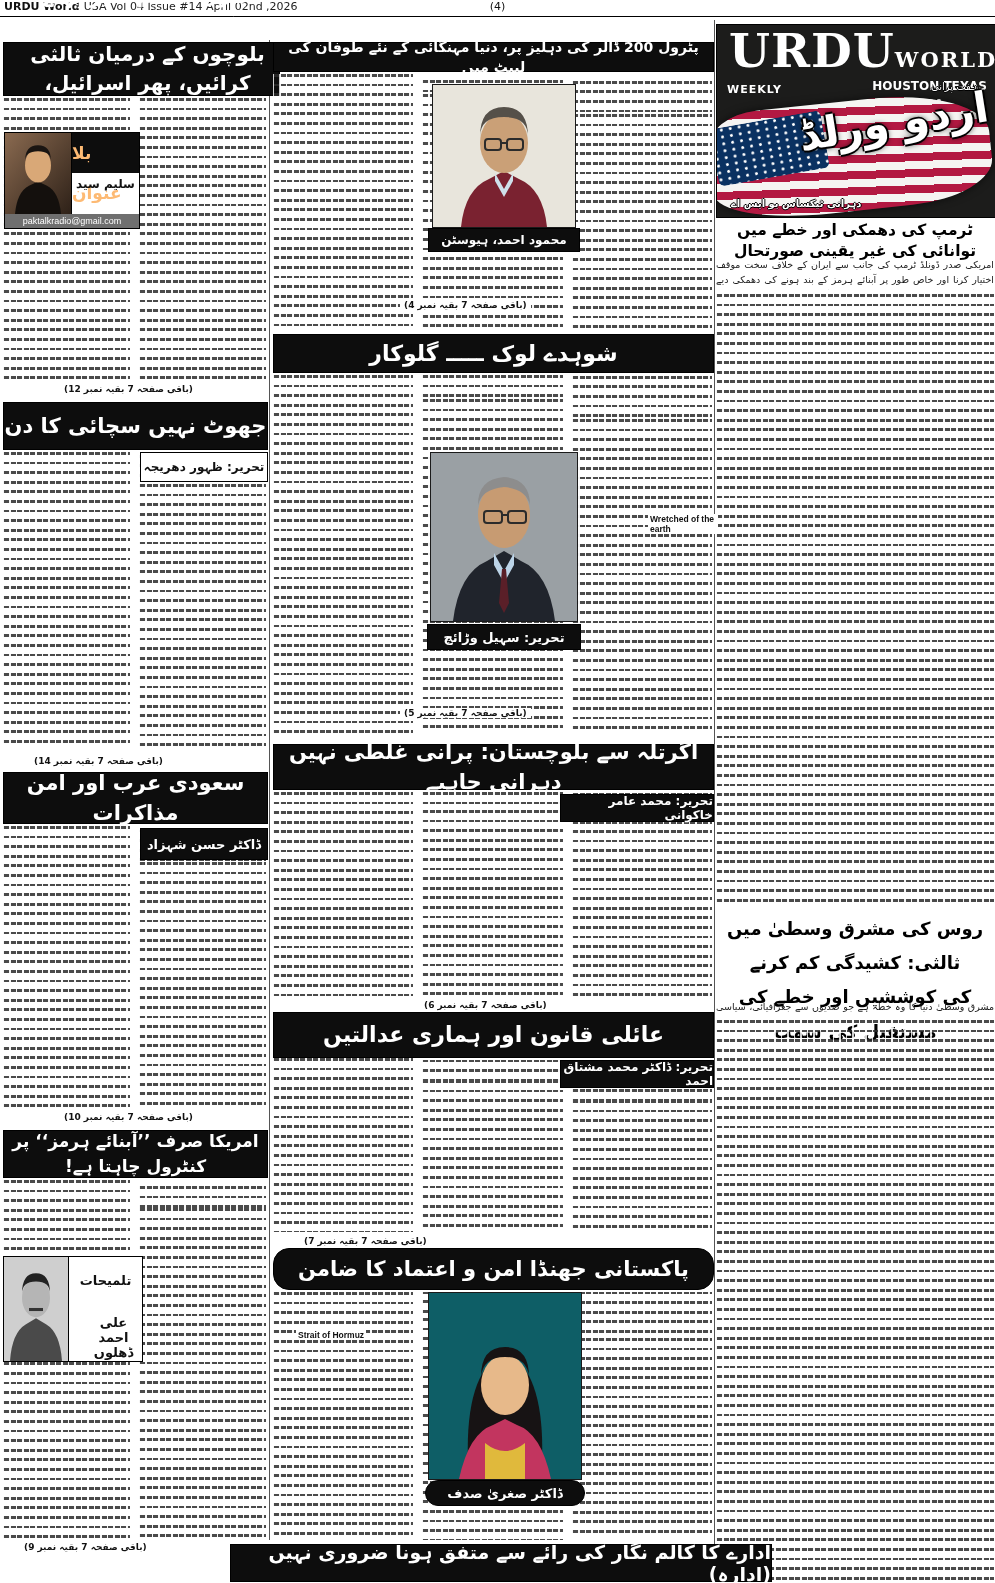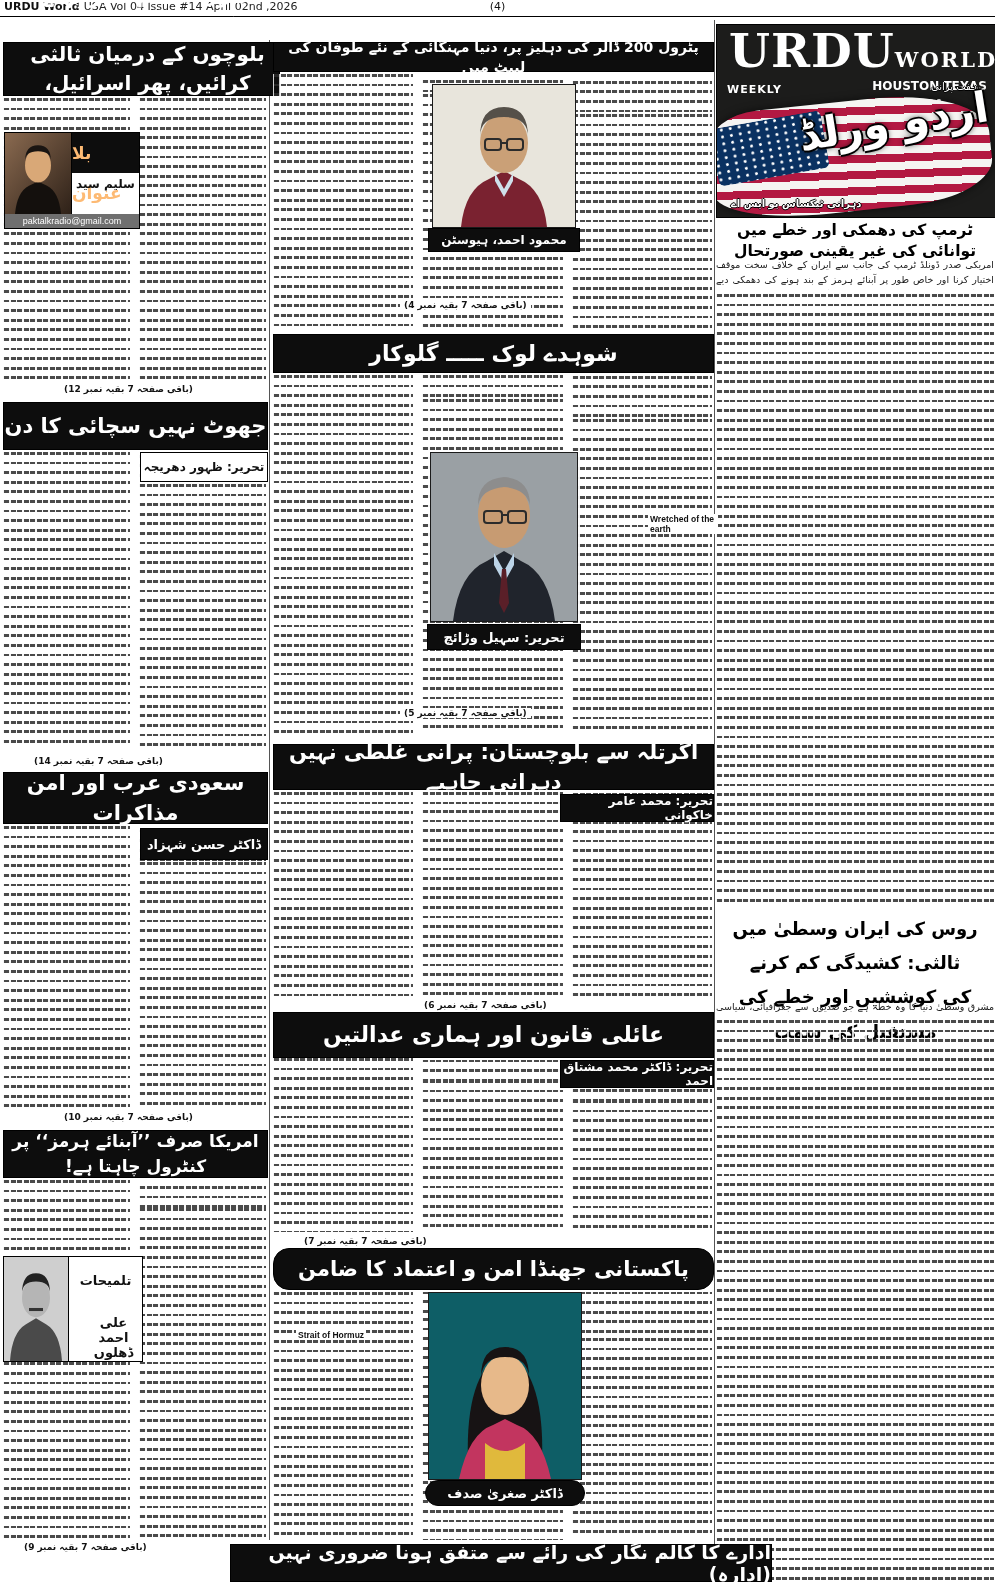--- a/index.html
+++ b/index.html
@@ -269,21 +269,21 @@
     <div class="urdu-tag">ہفت پرانی</div>
     <div class="urdu-cal">اردو ورلڈ</div>
     <div class="urdu-loc">دہرانی ٹیکساس یو ایس اے</div>
   </div>
 
   <div class="rhead" style="left:716px;top:220px;width:278px;font-size:15.5px;">ٹرمپ کی دھمکی اور خطے میں توانائی کی غیر یقینی صورتحال</div>
   <div class="lead" style="left:716px;top:258px;width:278px;height:32px;">امریکی صدر ڈونلڈ ٹرمپ کی جانب سے ایران کے خلاف سخت موقف اختیار کرنا اور خاص طور پر آبنائے ہرمز کے بند ہونے کی دھمکی دیے جانے کے بعد خطے میں سلامتی اور توانائی کے حوالے سے پیدا</div>
   <div class="sim" style="position:absolute;left:716px;top:294px;width:278px;height:608px;background-size:auto, auto;"></div>
 
   <div class="subhead" style="left:716px;top:912px;width:278px;font-size:18px;">
-    <div>روس کی ایران وسطیٰ میں ثالثی: کشیدگی کم کرنے</div>
+    <div>روس کی مشرق وسطیٰ میں ثالثی: کشیدگی کم کرنے</div>
     <div>کی کوششیں اور خطے کی مستقبل کی سمت</div>
   </div>
   <div class="lead" style="left:716px;top:1000px;width:278px;height:16px;">مشرق وسطیٰ دنیا کا وہ خطہ ہے جو صدیوں سے جغرافیائی، سیاسی اور اقتصادی پیچیدگیوں کا مرکز رہا</div>
   <div class="sim" style="position:absolute;left:716px;top:1020px;width:278px;height:560px;"></div>
 
   <div class="fbar" style="left:230px;top:1544px;width:540px;height:36px;">
     <span>ادارے کا کالم نگار کی رائے سے متفق ہونا ضروری نہیں (ادارہ)</span>
   </div>
 
 </div>

